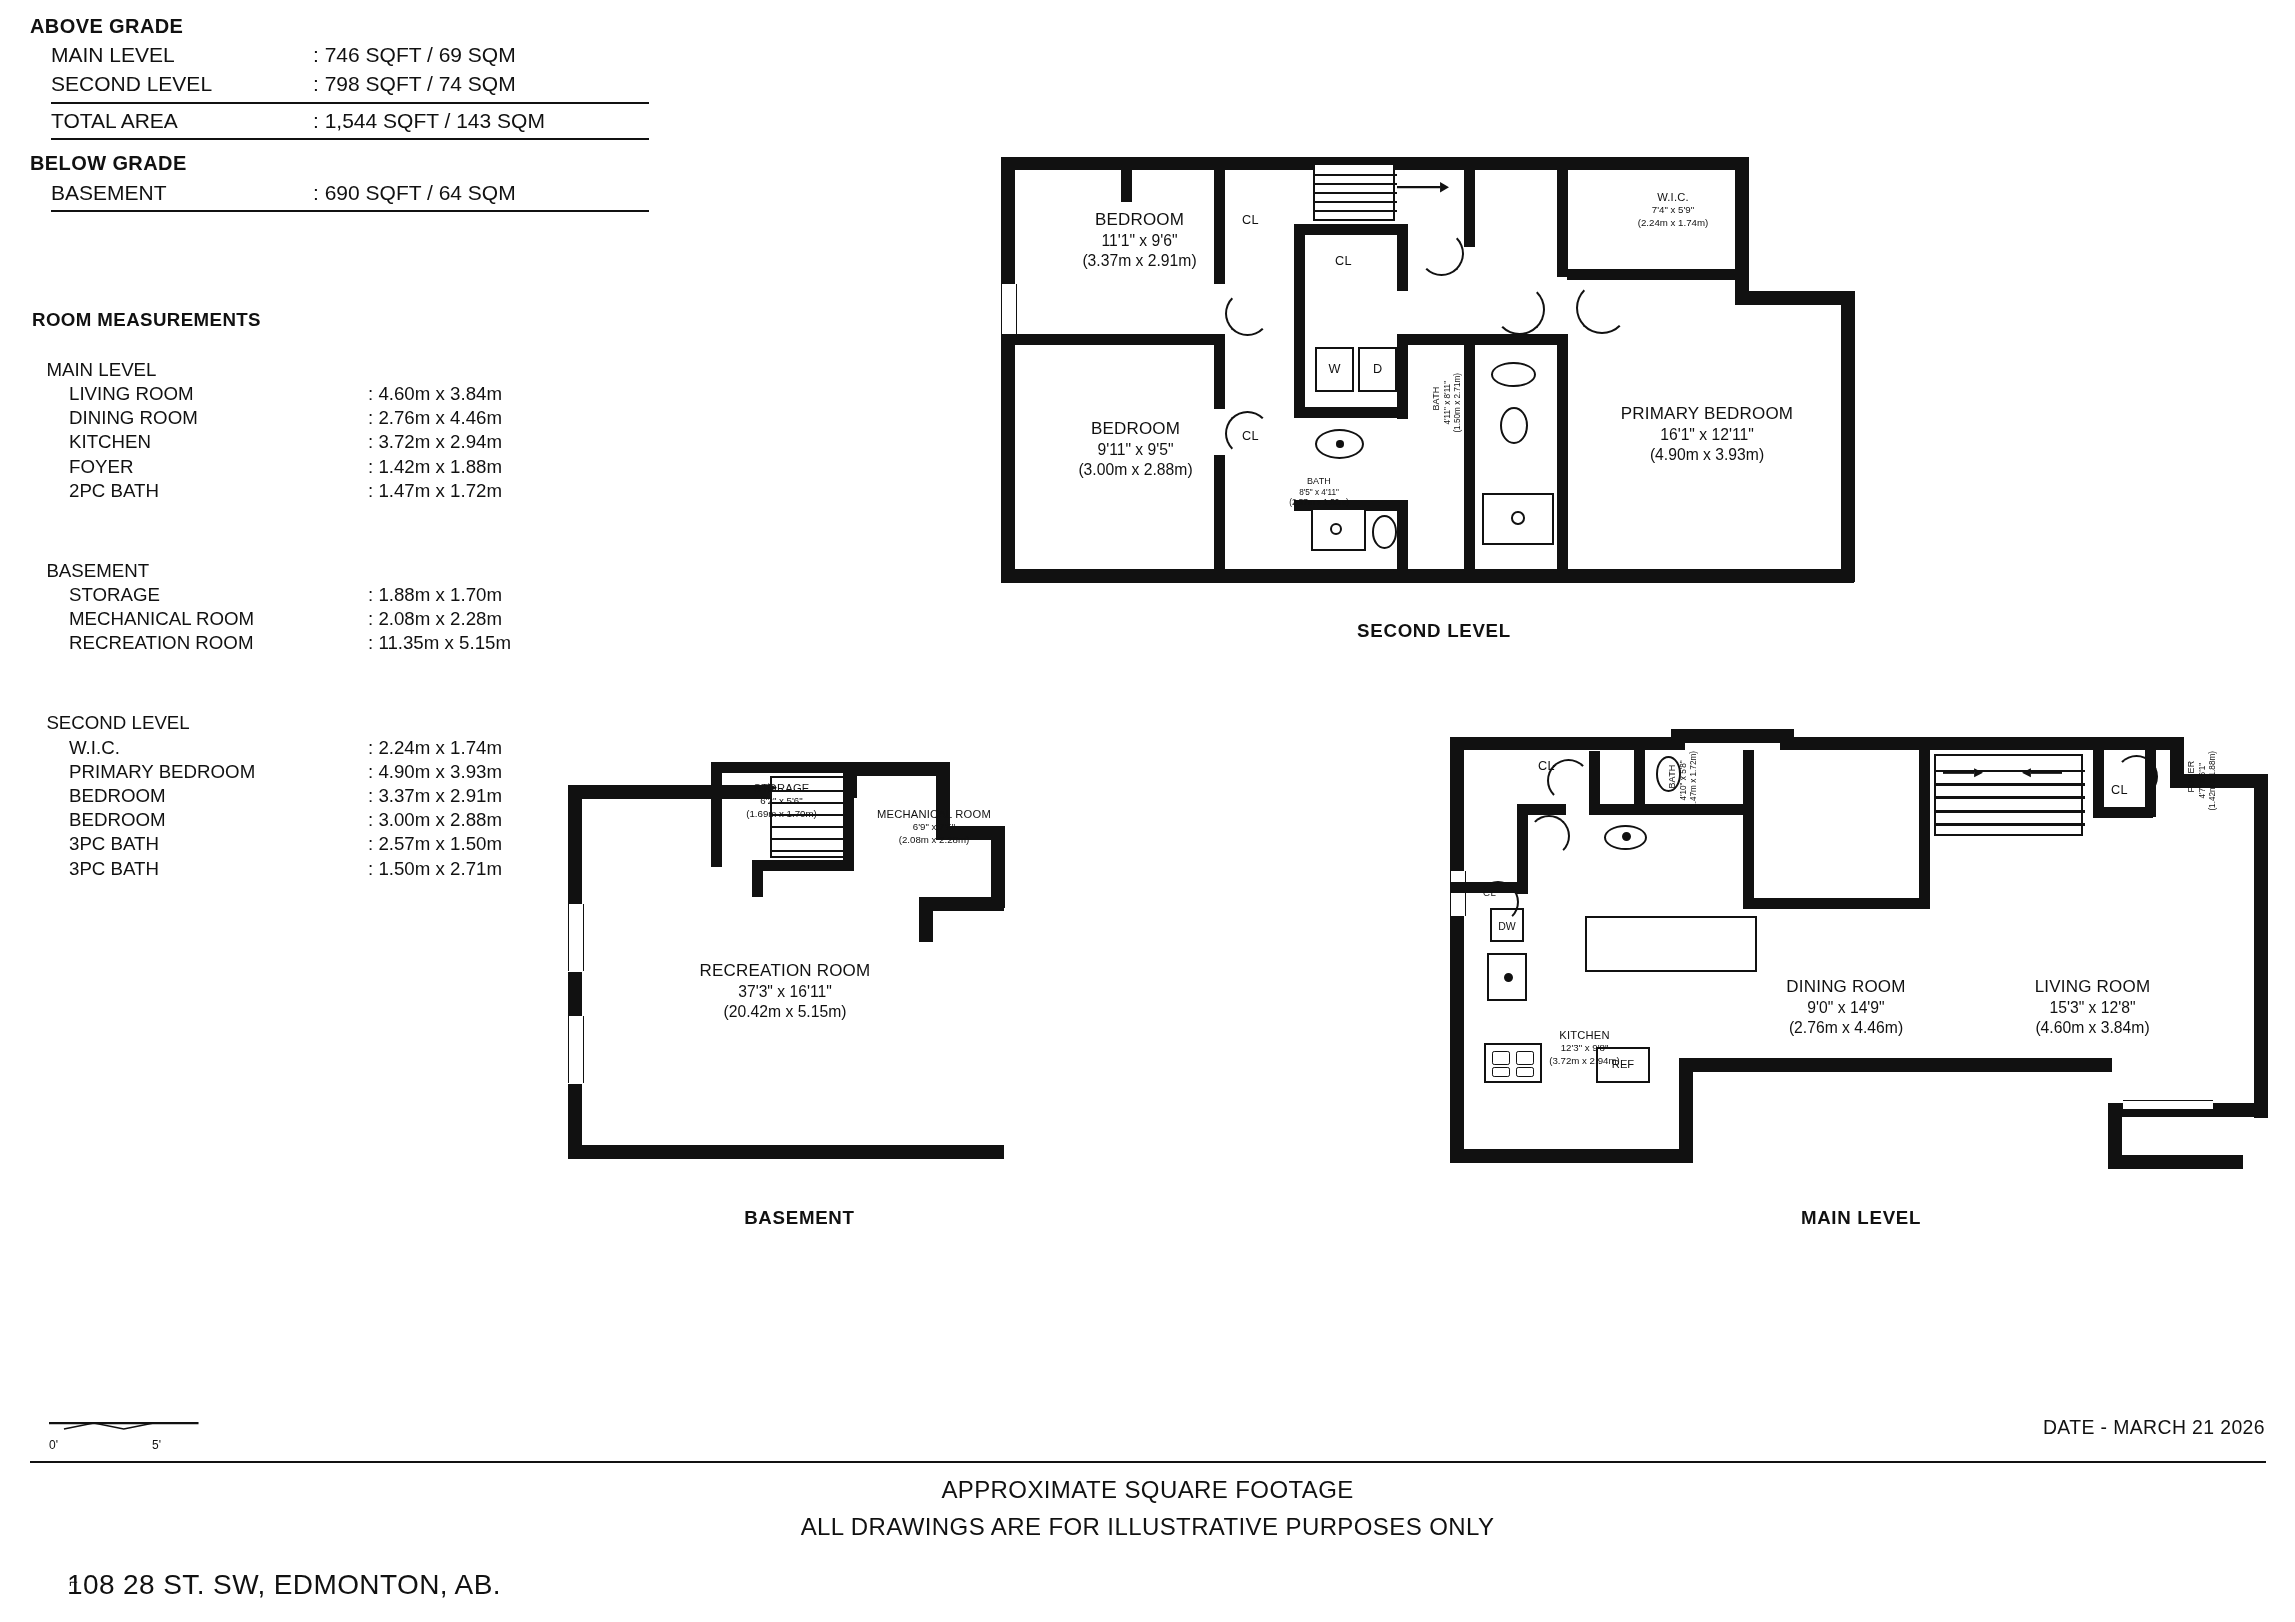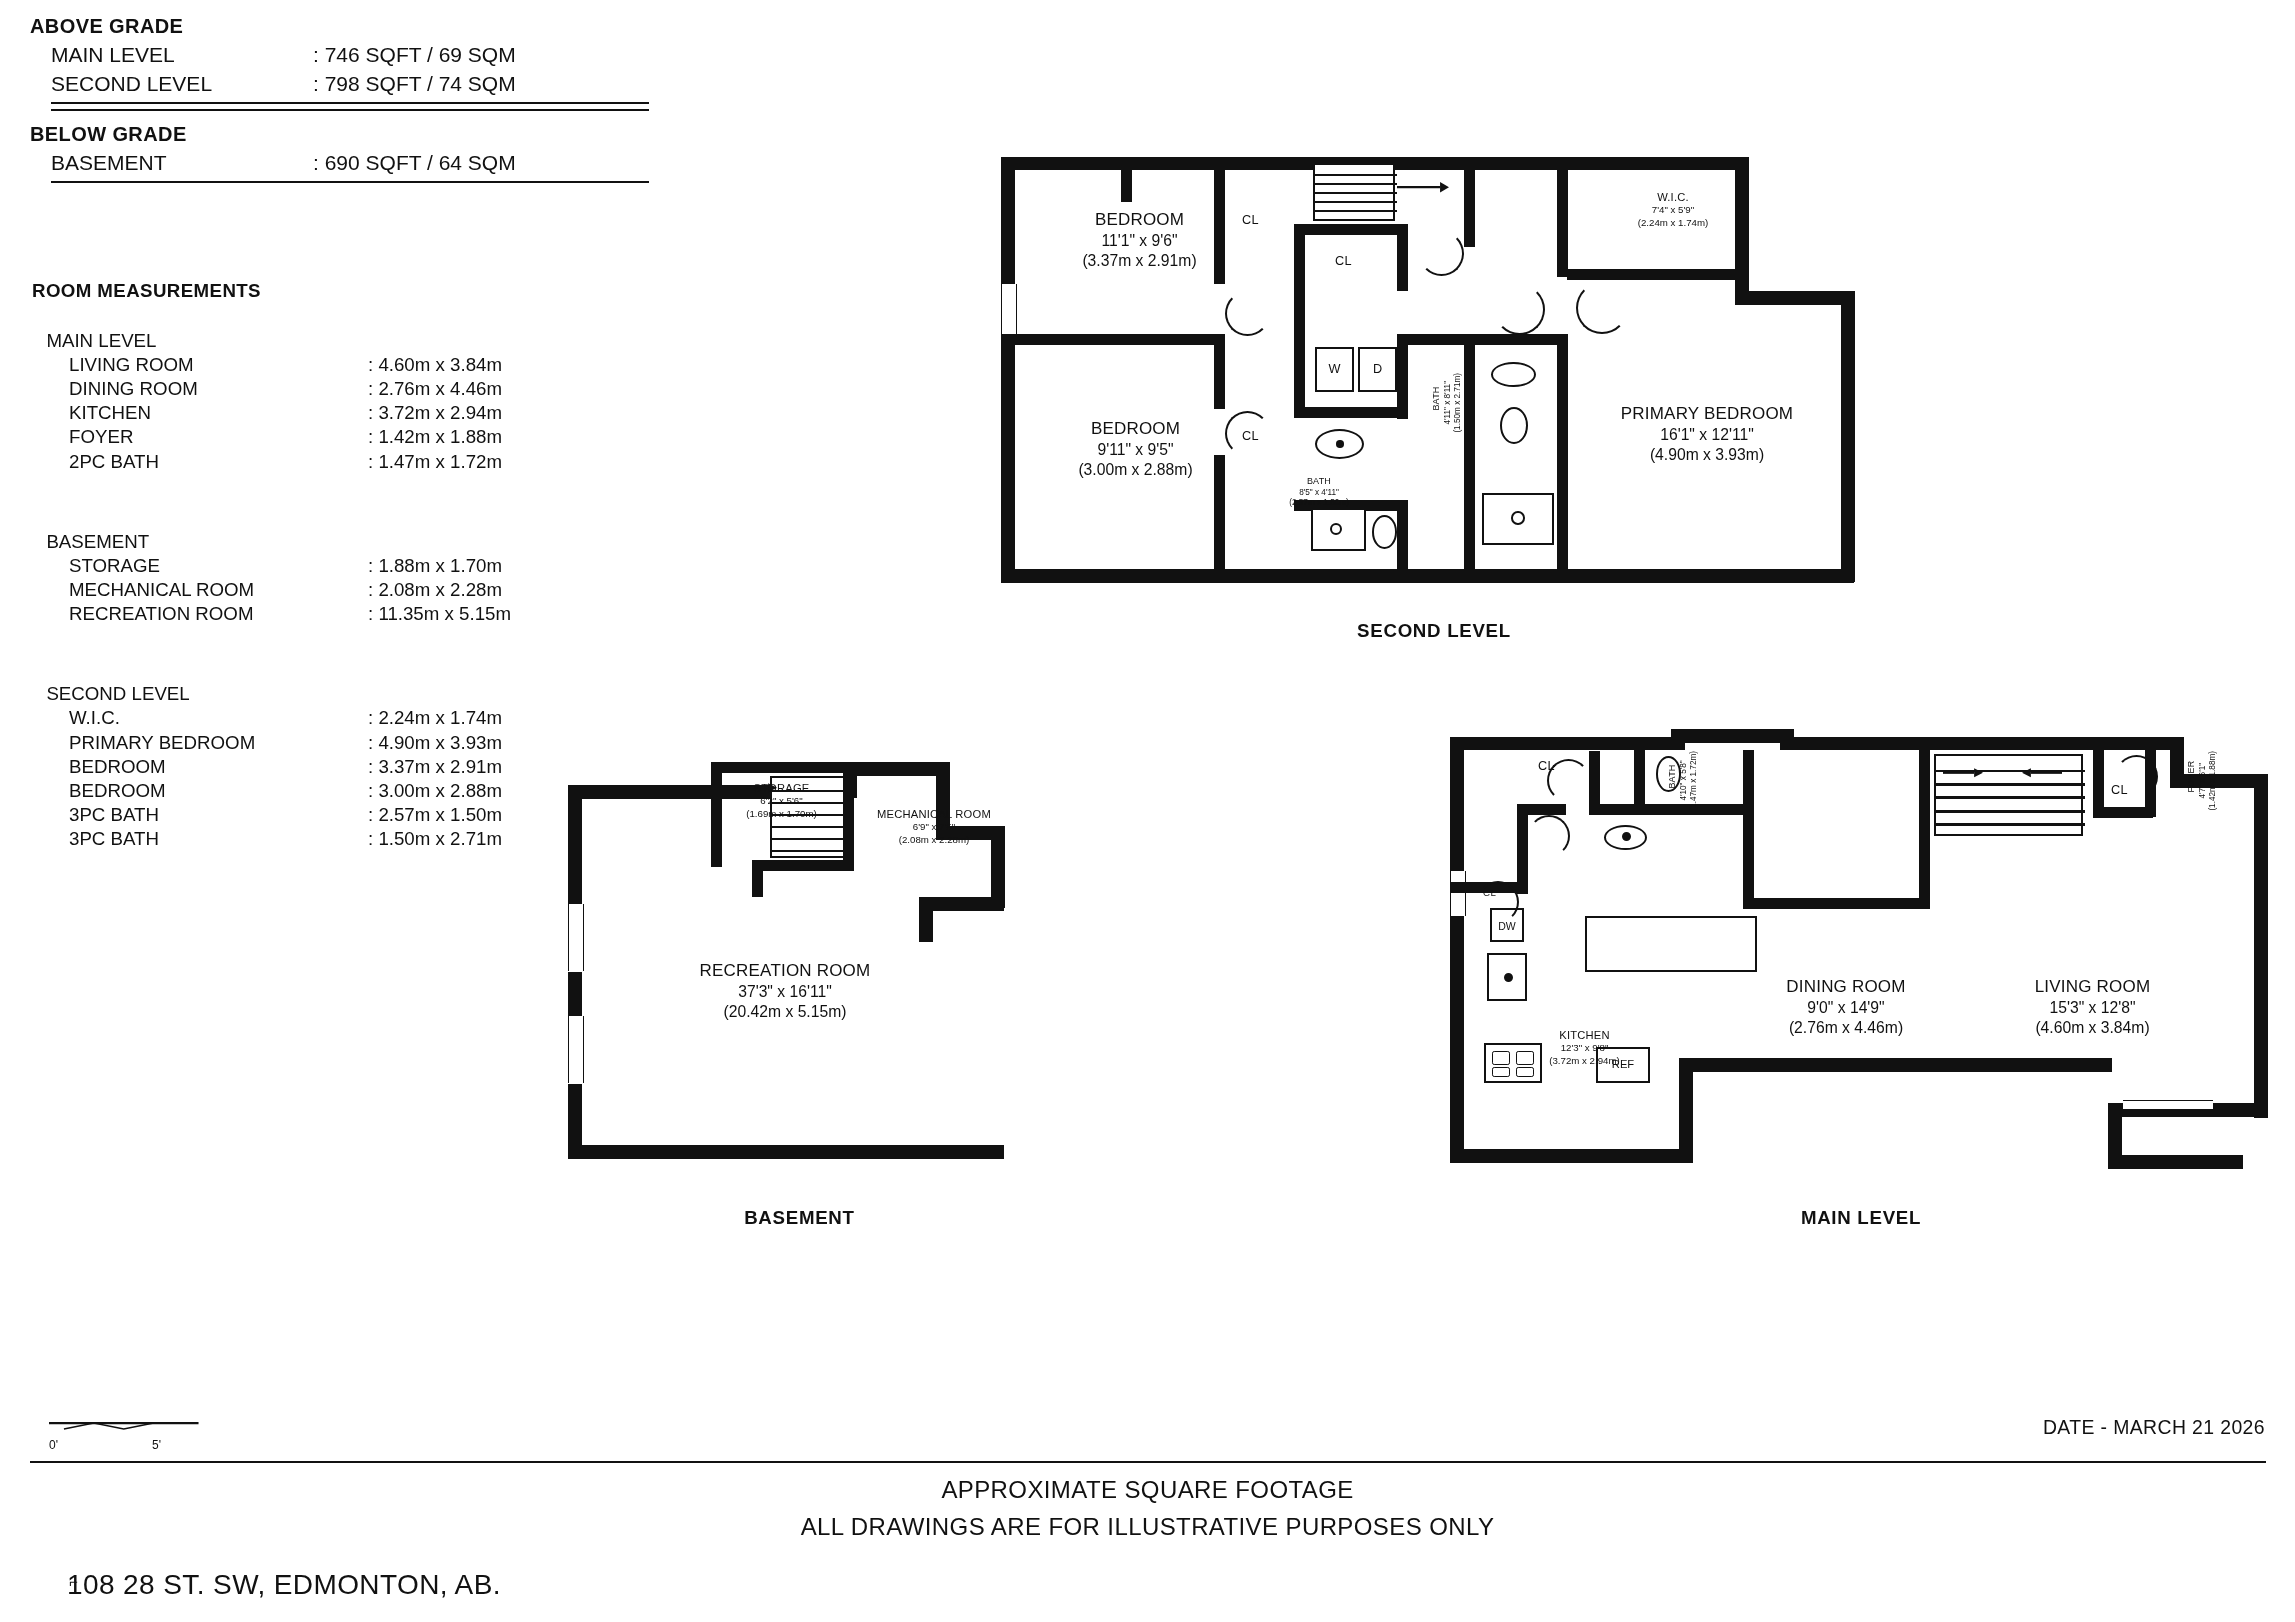--- a/index.html
+++ b/index.html
@@ -69,20 +69,24 @@
     <div class="lbl">MAIN LEVEL</div>
     <div class="val">: 746 SQFT / 69 SQM</div>
   </div>
   <div class="sumrow">
     <div class="lbl">SECOND LEVEL</div>
     <div class="val">: 798 SQFT / 74 SQM</div>
   </div>
 
   <div class="rule"></div>
 
+  <div class="sumrow">
+    <div class="lbl">TOTAL AREA</div>
+    <div class="val">: 1,544 SQFT / 143 SQM</div>
+  </div>
 
   <div class="rule"></div>
 
   <div class="hdr" style="margin-top:12px;">BELOW GRADE</div>
 
   <div class="sumrow">
     <div class="lbl">BASEMENT</div>
     <div class="val">: 690 SQFT / 64 SQM</div>
   </div>
 

